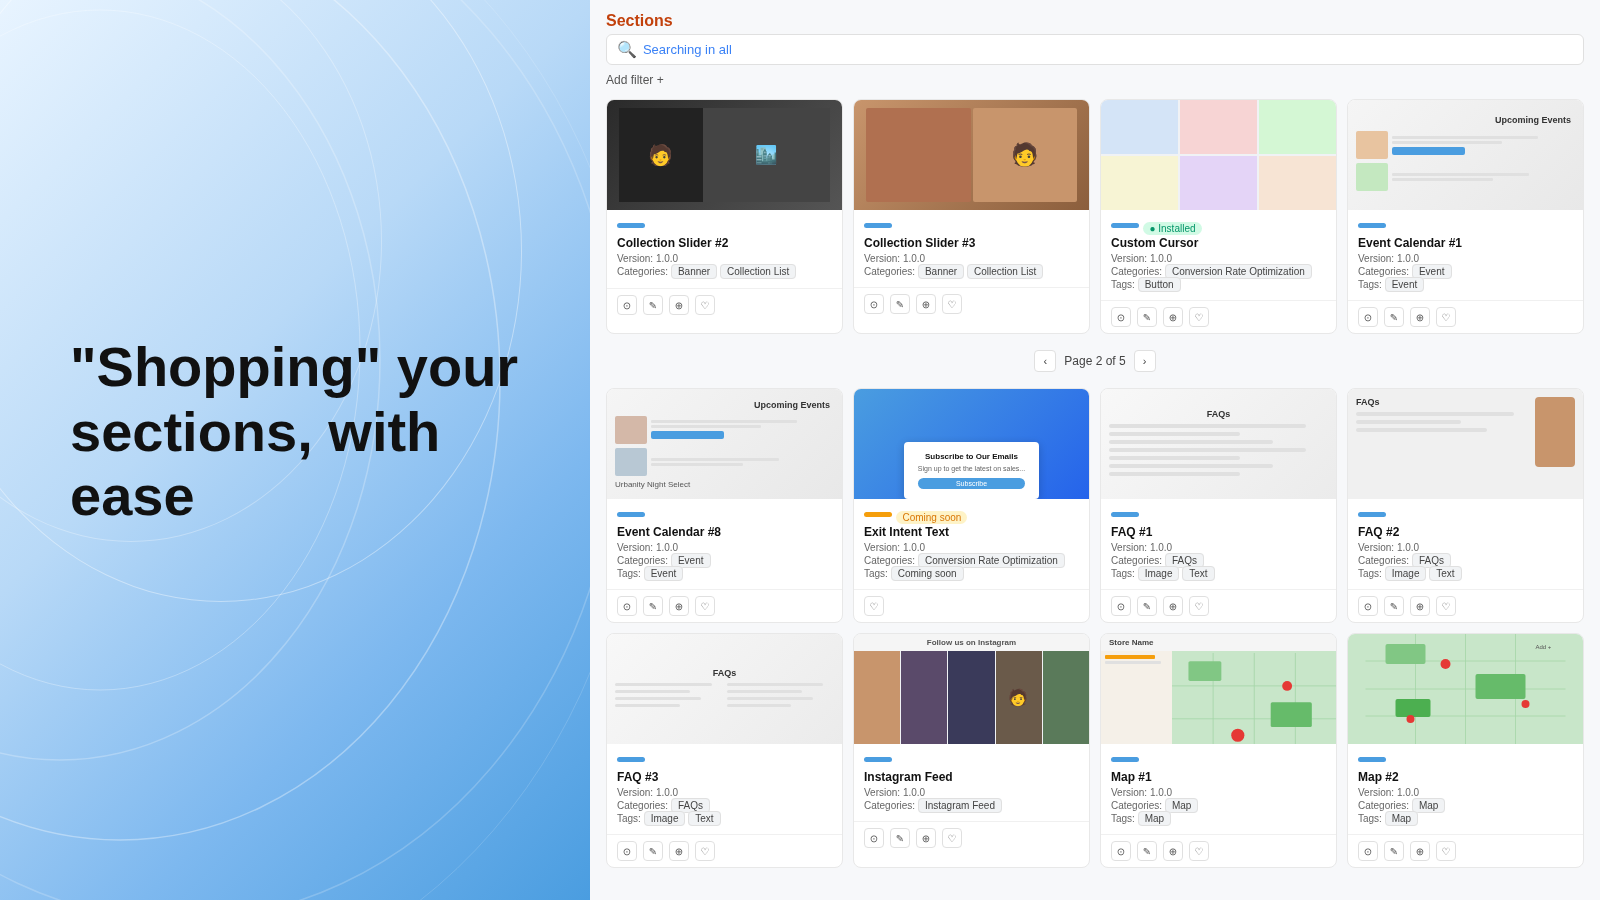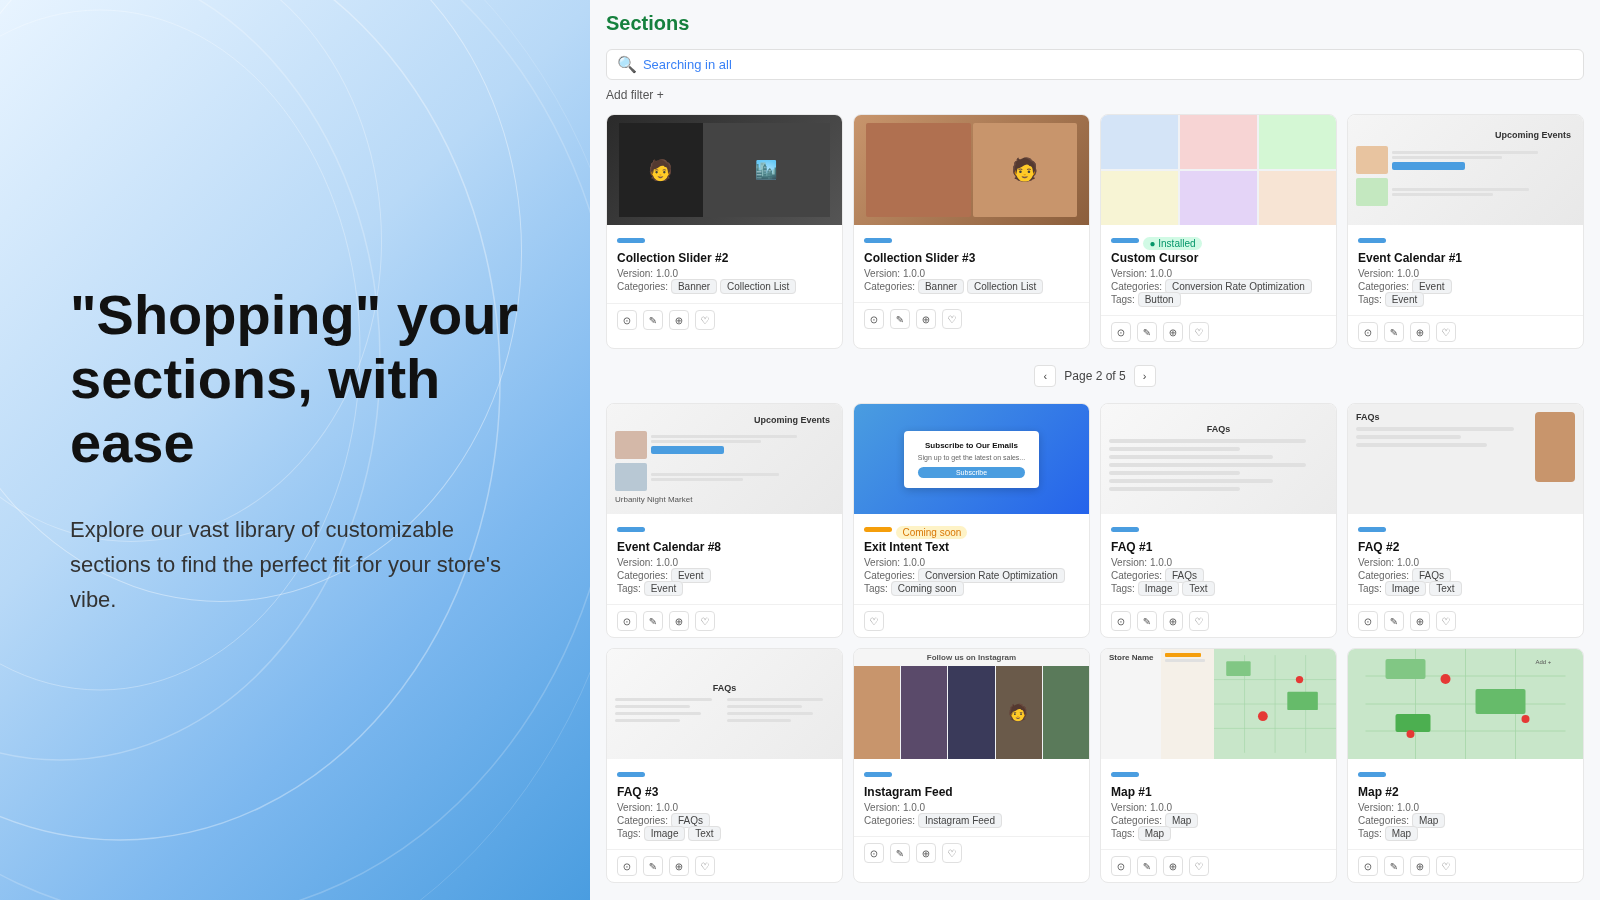--- a/index.html
+++ b/index.html
@@ -66,24 +66,24 @@
       background: #f7f8fa;
       overflow-y: auto;
       padding: 0;
     }
     .right-panel-inner {
       padding: 12px 16px;
       min-height: 900px;
     }
 
     .panel-title {
-      font-size: 20px;
+      font-size: 16px;
       font-weight: 600;
-      color: #15803d;
-      margin-bottom: 14px;
+      color: #c2410c;
+      margin-bottom: 4px;
     }
     .panel-subtitle {
       font-size: 12px;
       color: #666;
       margin-bottom: 10px;
     }
 
     .search-bar {
       display: flex;
       align-items: center;
@@ -242,21 +242,21 @@
     .event-text-line {
       height: 3px;
       background: #e0e0e0;
       border-radius: 1px;
     }
 
     .popup-preview-inner {
       display: flex;
       flex-direction: column;
       align-items: center;
-      justify-content: center;
+      justify-content: flex-end;
       height: 100%;
       gap: 6px;
     }
     .popup-box {
       background: white;
       border-radius: 4px;
       padding: 10px 14px;
       text-align: center;
       box-shadow: 0 2px 8px rgba(0,0,0,0.2);
     }
@@ -300,21 +300,20 @@
 
 <div class="left-panel">
   <svg class="wave-lines" viewBox="0 0 590 900" preserveAspectRatio="none">
     <ellipse cx="120" cy="380" rx="380" ry="460" fill="none" stroke="rgba(255,255,255,0.35)" stroke-width="1.5"></ellipse>
     <ellipse cx="60" cy="360" rx="320" ry="400" fill="none" stroke="rgba(255,255,255,0.25)" stroke-width="1.5"></ellipse>
     <ellipse cx="180" cy="400" rx="440" ry="520" fill="none" stroke="rgba(255,255,255,0.2)" stroke-width="1.5"></ellipse>
     <ellipse cx="100" cy="350" rx="260" ry="340" fill="none" stroke="rgba(255,255,255,0.3)" stroke-width="1"></ellipse>
     <ellipse cx="140" cy="420" rx="500" ry="580" fill="none" stroke="rgba(255,255,255,0.15)" stroke-width="1"></ellipse>
   </svg>
   <h1 class="hero-title">"Shopping" your sections, with ease</h1>
-  <p class="hero-subtitle">Explore our vast library of customizable sections to find the perfect fit for your store's vibe.</p>
 </div>
 
 <div class="right-panel scrollable-right">
   <div class="right-panel-inner">
     <div class="panel-title">Sections</div>
 
     <div class="search-bar">
       <span>🔍</span>
       <span class="search-input-text">Searching in all</span>
     </div>
@@ -450,21 +449,21 @@
                 <div style="height:8px;background:#4a9de0;border-radius:2px;width:40%;margin-top:1px;"></div>
               </div>
             </div>
             <div class="event-row">
               <div class="event-img-thumb" style="background:#b8c8d4;"></div>
               <div class="event-text-lines">
                 <div class="event-text-line" style="width:70%;"></div>
                 <div class="event-text-line" style="width:50%;"></div>
               </div>
             </div>
-            <div style="font-size:8px;color:#555;margin-top:2px;">Urbanity Night Market</div>
+            <div style="font-size:8px;color:#555;margin-top:2px;">Urbanity Night Select</div>
           </div>
         </div>
         <div class="card-body">
           <div class="card-badge badge-blue"></div>
           <div class="card-name">Event Calendar #8</div>
           <div class="card-meta">Version: 1.0.0</div>
           <div class="card-meta">Categories: <span class="tag">Event</span></div>
           <div class="card-meta">Tags: <span class="tag">Event</span></div>
         </div>
         <div class="card-actions">
@@ -611,21 +610,21 @@
         <div class="card-actions">
           <div class="action-icon">⊙</div>
           <div class="action-icon">✎</div>
           <div class="action-icon">⊕</div>
           <div class="action-icon">♡</div>
         </div>
       </div>
 
       <div class="section-card">
         <div class="card-preview">
-          <div style="width:100%;height:100%;display:flex;flex-direction:row;">
+          <div style="width:100%;height:100%;display:flex;flex-direction:column;">
             <div style="background:#f5f5f5;padding:4px 8px;font-size:8px;color:#444;font-weight:600;">Store Name</div>
             <div style="flex:1;display:flex;">
               <div style="width:30%;background:#f5f0e8;display:flex;flex-direction:column;padding:4px;gap:2px;">
                 <div style="height:4px;background:#f59e0b;border-radius:1px;width:80%;"></div>
                 <div style="height:3px;background:#e0e0e0;border-radius:1px;width:90%;"></div>
               </div>
               <div style="flex:1;background:#c8e6c9;position:relative;overflow:hidden;">
                 <svg width="100%" height="100%" viewBox="0 0 100 80">
                   <line x1="0" y1="20" x2="100" y2="20" stroke="#a5d6a7" stroke-width="0.5"></line>
                   <line x1="0" y1="40" x2="100" y2="40" stroke="#a5d6a7" stroke-width="0.5"></line>

